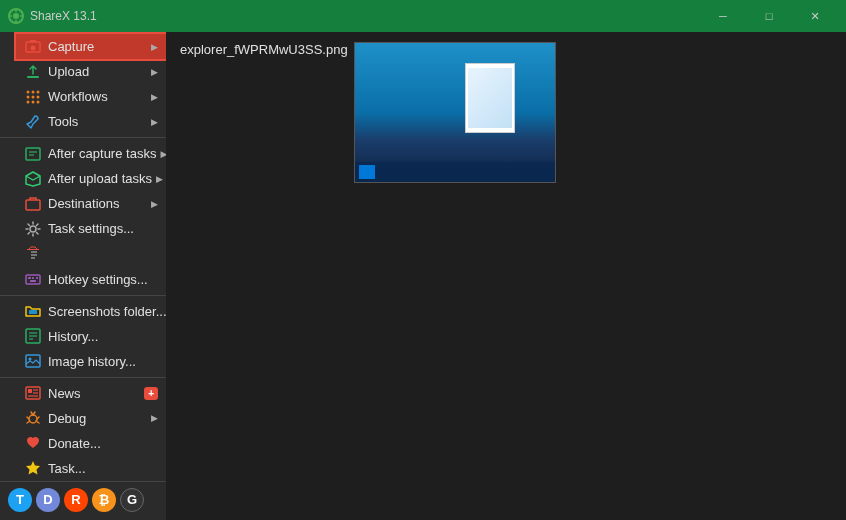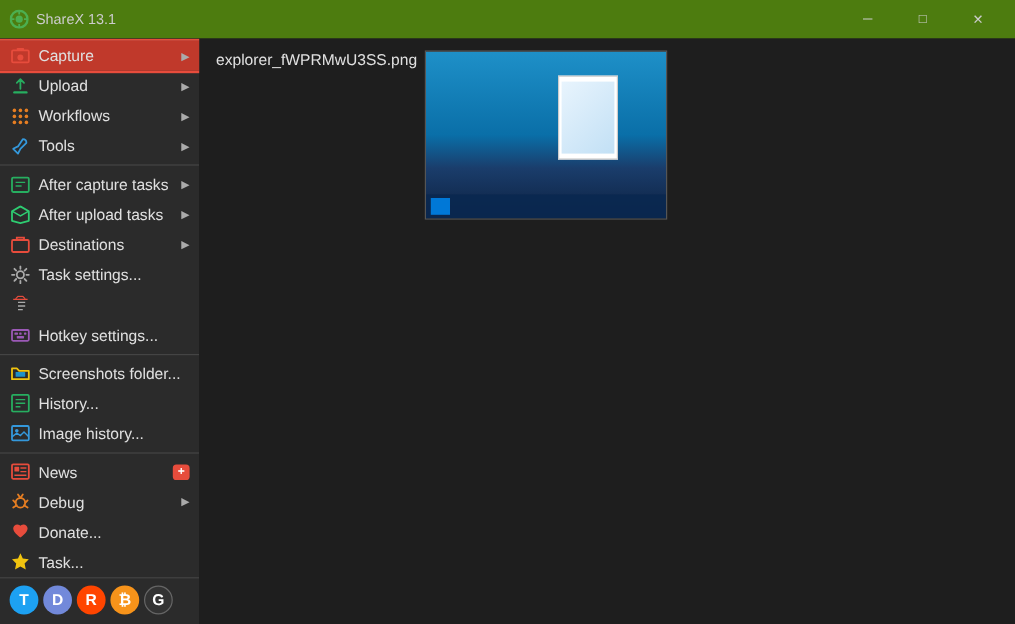--- a/index.html
+++ b/index.html
@@ -10,21 +10,21 @@
       font-family: 'Segoe UI', Arial, sans-serif;
       font-size: 13px;
       color: #e0e0e0;
       overflow: hidden;
       display: flex;
       flex-direction: column;
     }
 
     
     .title-bar {
-      background: #4d7c0f;
+      background: #15803d;
       height: 32px;
       display: flex;
       align-items: center;
       padding: 0 8px;
       flex-shrink: 0;
       user-select: none;
       justify-content: flex-end;
     }
     .title-bar-icon {
       width: 16px;
@@ -74,20 +74,21 @@
     }
 
     .menu-item {
       display: flex;
       align-items: center;
       height: 26px;
       padding: 0 8px;
       cursor: pointer;
       position: relative;
       white-space: nowrap;
+      margin-left: 16px;
     }
     .menu-item.highlighted {
       background: #c0392b;
       outline: 2px solid #e74c3c;
     }
     .menu-item-icon {
       width: 18px;
       height: 18px;
       margin-right: 6px;
       display: flex;

